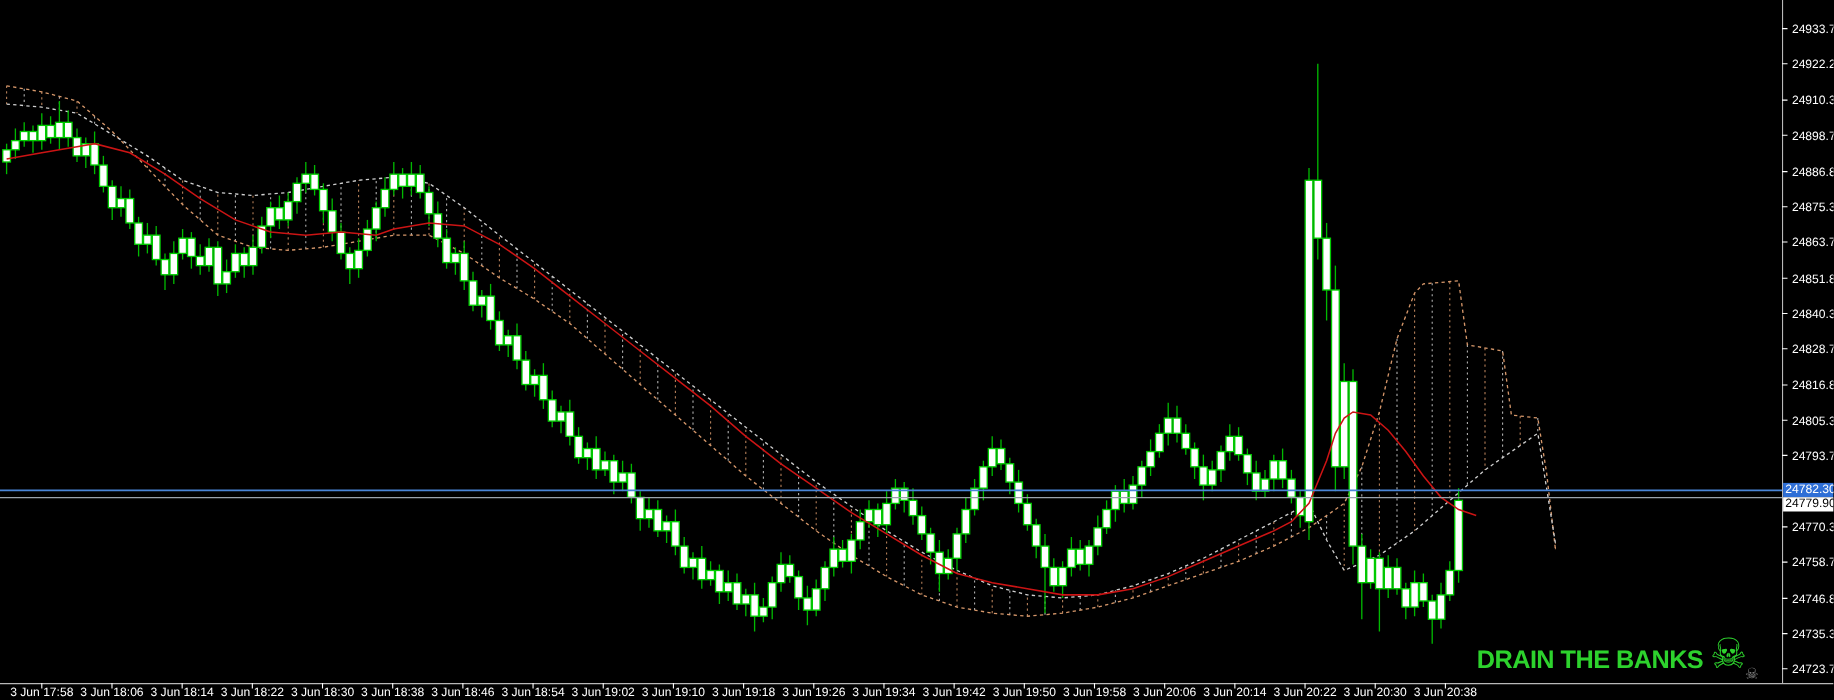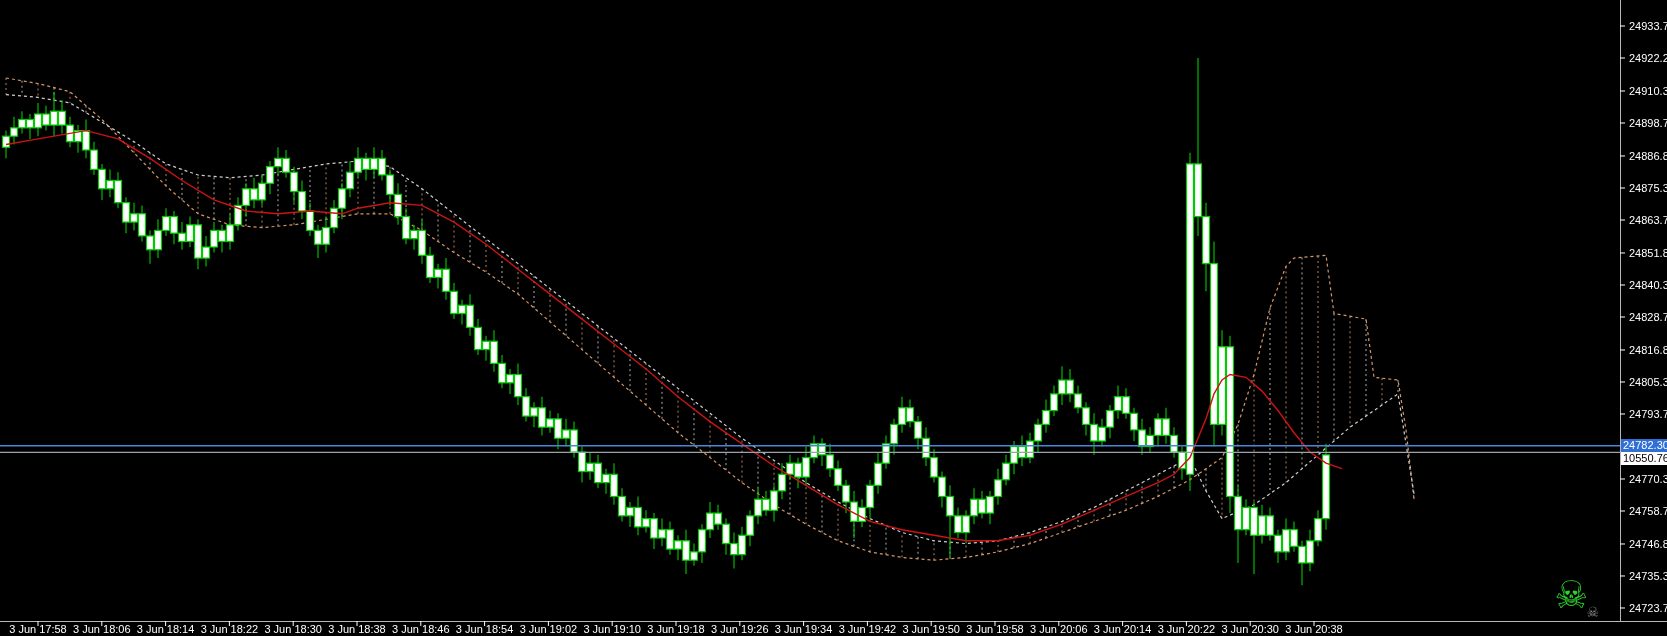--- a/index.html
+++ b/index.html
@@ -533,19 +533,20 @@
         <text x="1186.3999999999999" y="633" fill="#ffffff" font-size="11" text-anchor="middle" font-family="&quot;Liberation Sans&quot;,sans-serif">3 Jun 20:22</text>
         <line x1="1250.2" x2="1250.2" y1="621" y2="626" stroke="#ffffff" stroke-width="1"></line>
         <text x="1250.2" y="633" fill="#ffffff" font-size="11" text-anchor="middle" font-family="&quot;Liberation Sans&quot;,sans-serif">3 Jun 20:30</text>
         <line x1="1314" x2="1314" y1="621" y2="626" stroke="#ffffff" stroke-width="1"></line>
         <text x="1314" y="633" fill="#ffffff" font-size="11" text-anchor="middle" font-family="&quot;Liberation Sans&quot;,sans-serif">3 Jun 20:38</text>
       </g>
     </svg>
 
 
   <div class="brand">
+    <span class="brand-text">DRAIN THE BANKS</span>
     <span class="brand-skull">☠</span>
     <span class="brand-skull-small">☠</span>
   </div>
 
   <div class="tag tag-level" id="tag-level" style="top: 438.729px;">24782.30</div>
-  <div class="tag tag-bid" id="tag-bid" style="top: 451.729px;">10550.76</div>
+  <div class="tag tag-bid" id="tag-bid" style="top: 451.729px;">24779.90</div>
 </div>
 
 </body></html>

